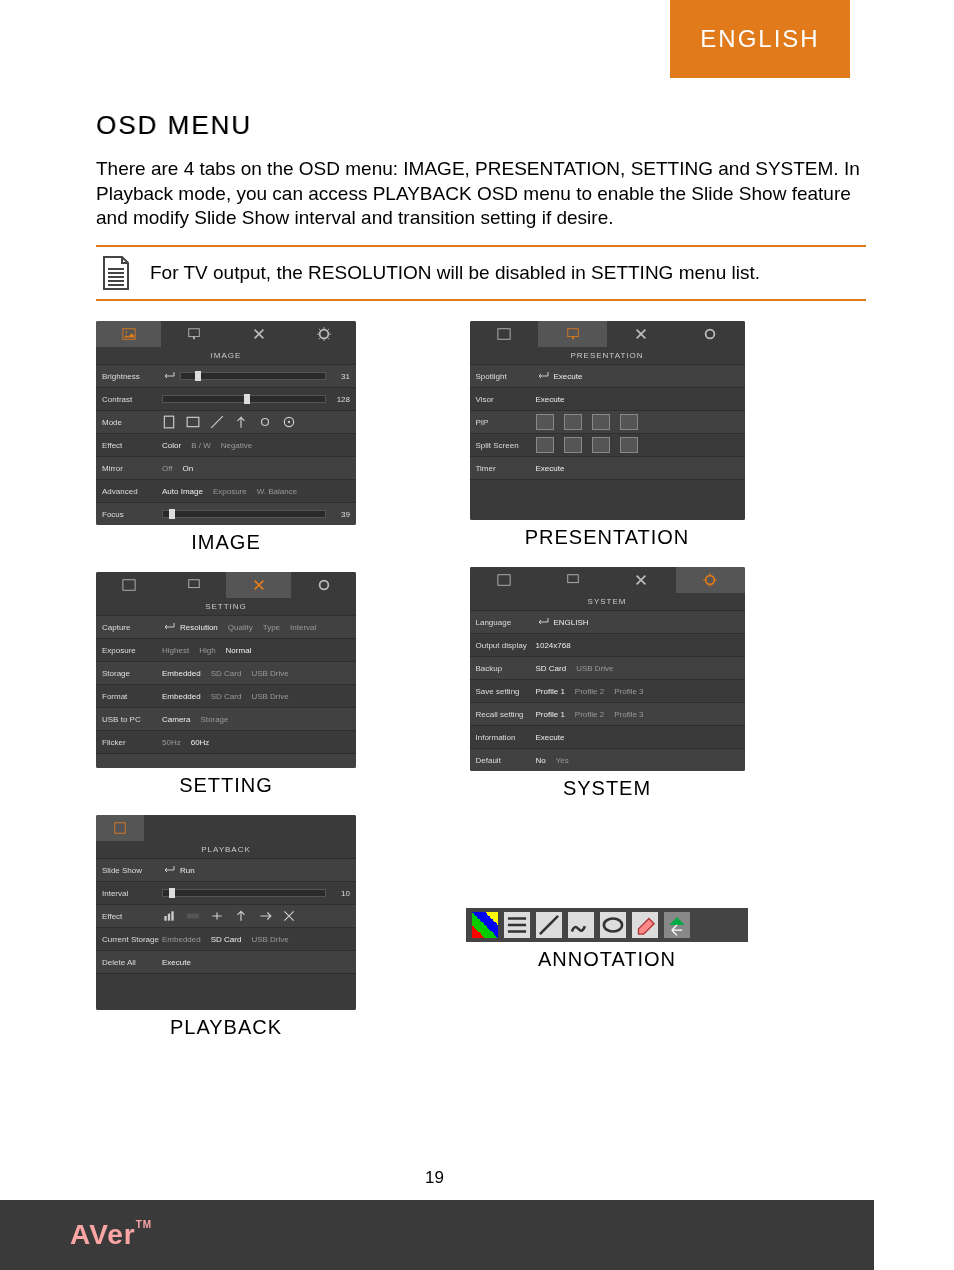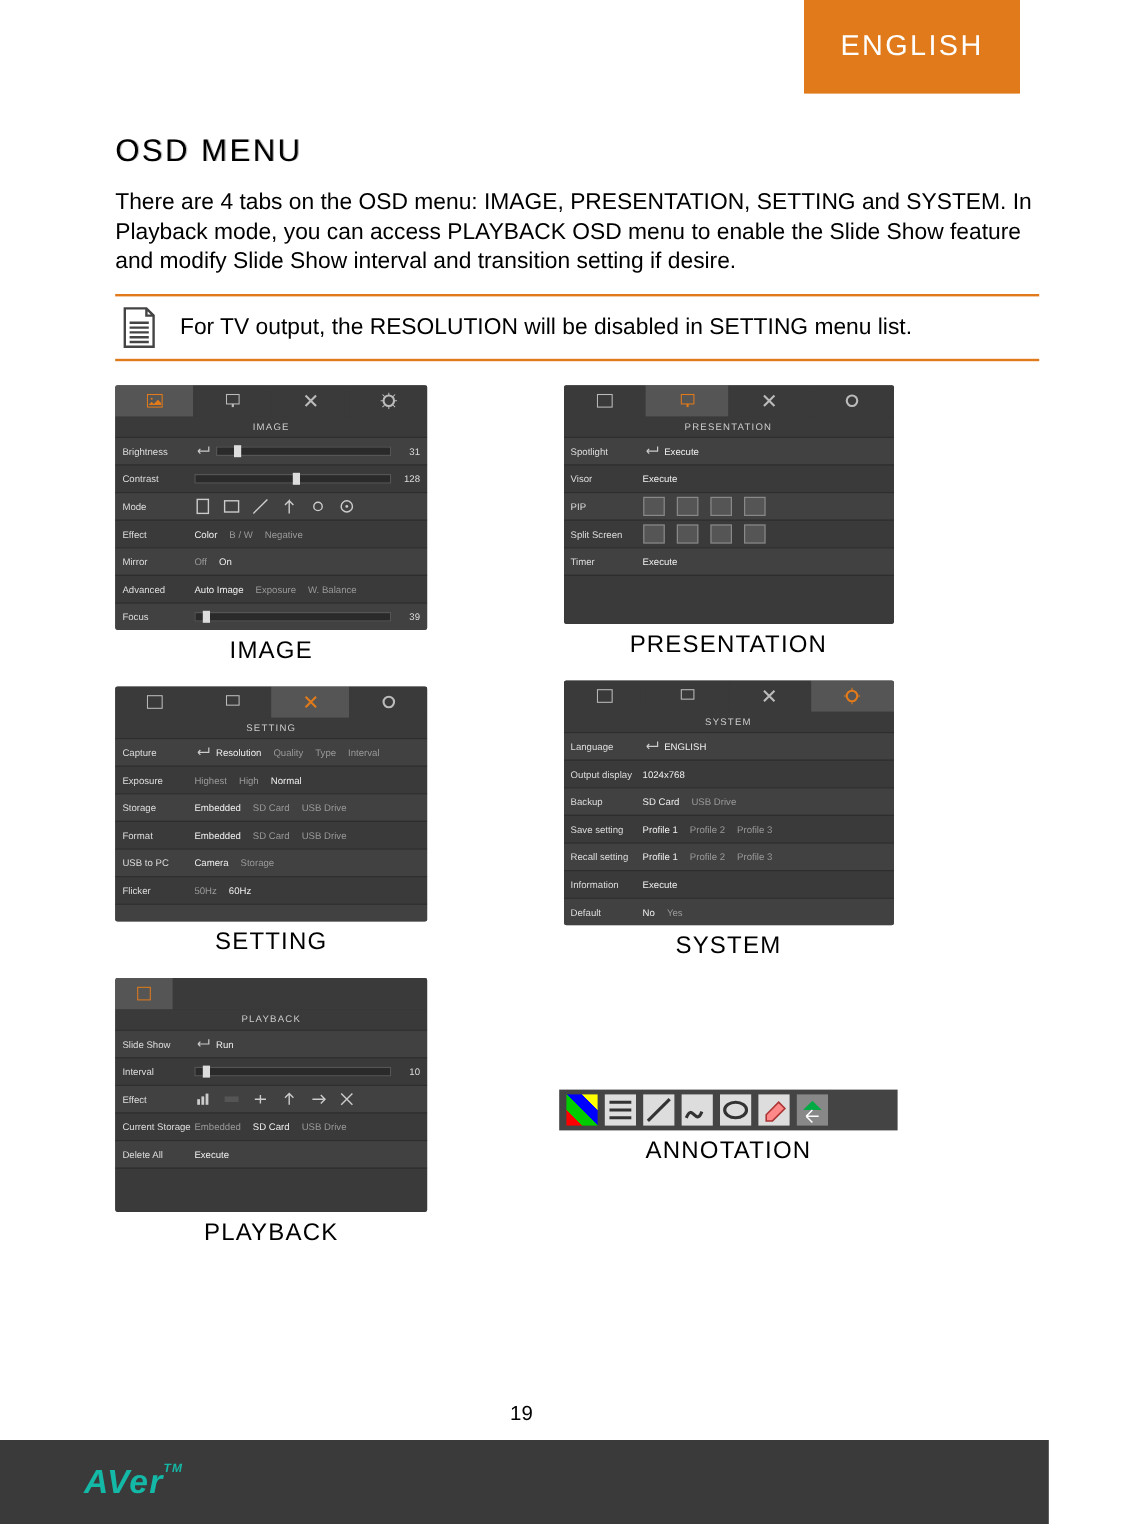--- a/index.html
+++ b/index.html
@@ -26,21 +26,21 @@
 .pvals{flex:1;display:flex;gap:10px;font-size:8px;color:#999}
 .pvals .on{color:#eee}
 .pvalr{width:24px;text-align:right;font-size:8px;color:#ddd}
 .slider{flex:1;height:6px;background:#2a2a2a;border:1px solid #555;position:relative}
 .knob{position:absolute;top:-2px;width:6px;height:10px;background:#ddd}
 .caption{font-size:20px;margin-top:6px;letter-spacing:1px}
 .annotbar{width:270px;height:34px;background:#444;display:flex;align-items:center;gap:6px;padding:0 6px}
 .abtn{width:26px;height:26px;background:#ddd;display:flex;align-items:center;justify-content:center}
 .footer{position:absolute;bottom:0;left:0;right:0;height:70px;background:#3a3a3a;display:flex;align-items:center;padding-left:70px}
 .pagenum{position:absolute;bottom:82px;left:0;right:5px;text-align:center;font-size:17px}
-.logo{color:#14b8a6;font-size:28px;font-weight:bold;font-style:italic;letter-spacing:1px}
+.logo{color:#fca5a5;font-size:28px;font-weight:bold;letter-spacing:1px}
 .tm{font-size:10px;vertical-align:top}
 svg{display:block}
 .picon{width:14px;height:14px}
 .gicon{fill:#ccc}
 .sq{width:16px;height:14px;background:#555;border:1px solid #888;display:inline-block}
 </style>
 </head>
 <body>
 <div class="page">
 <div class="lang-tab">ENGLISH</div>

